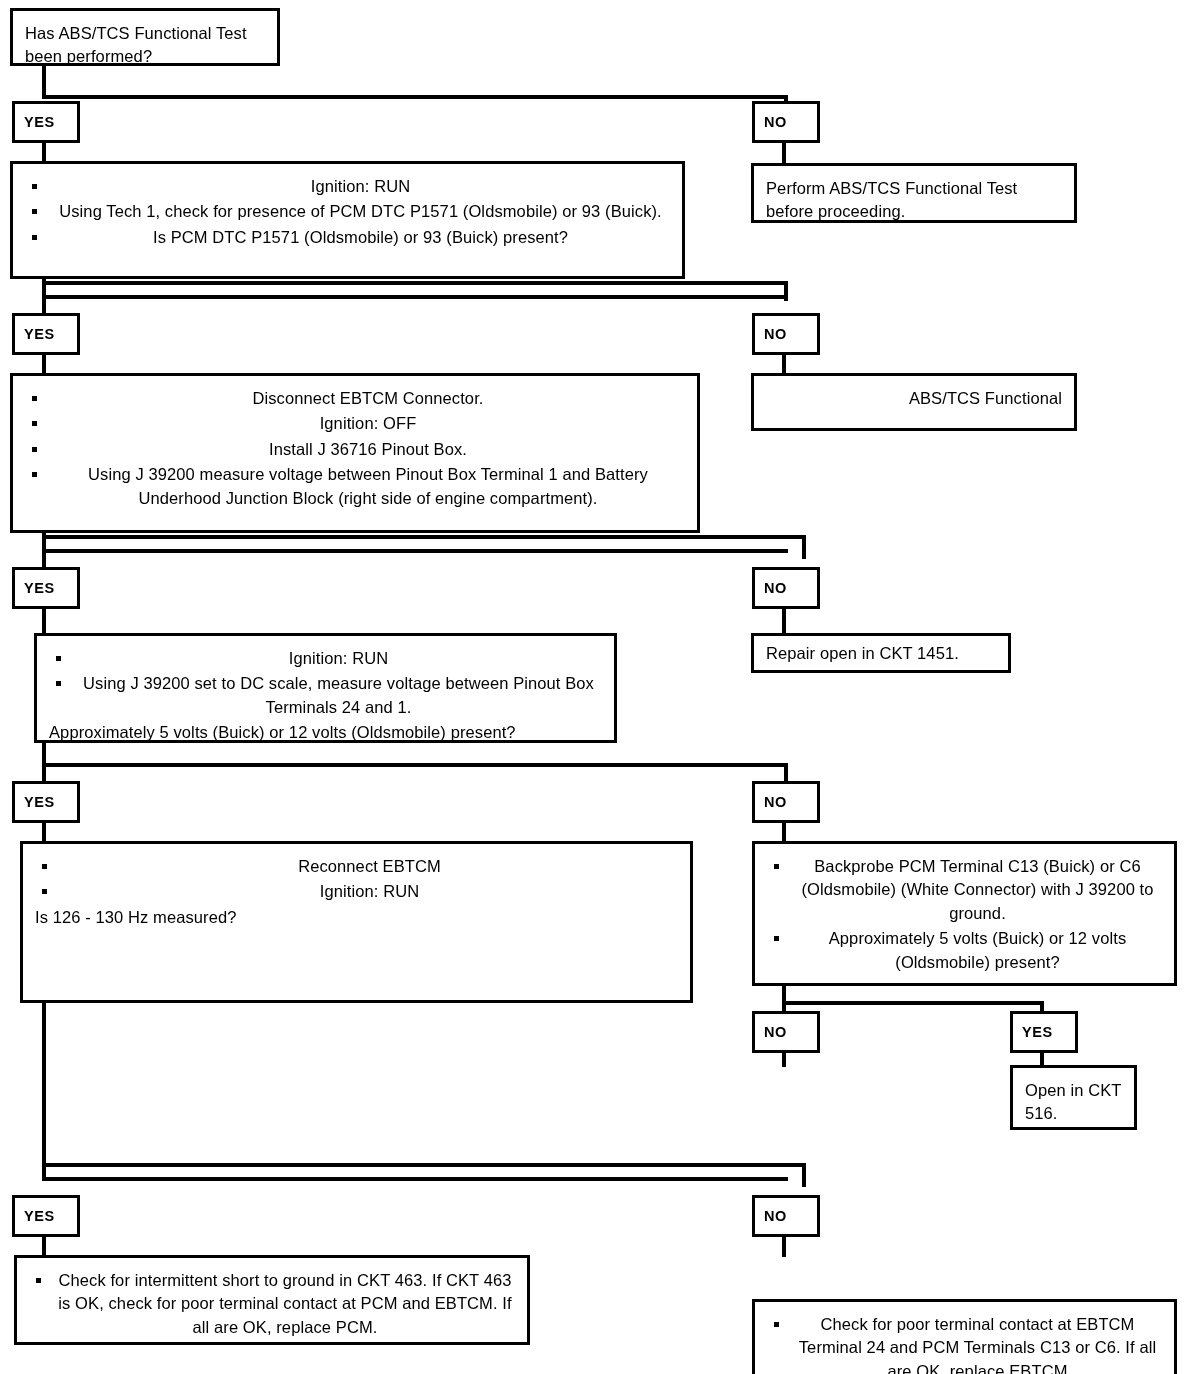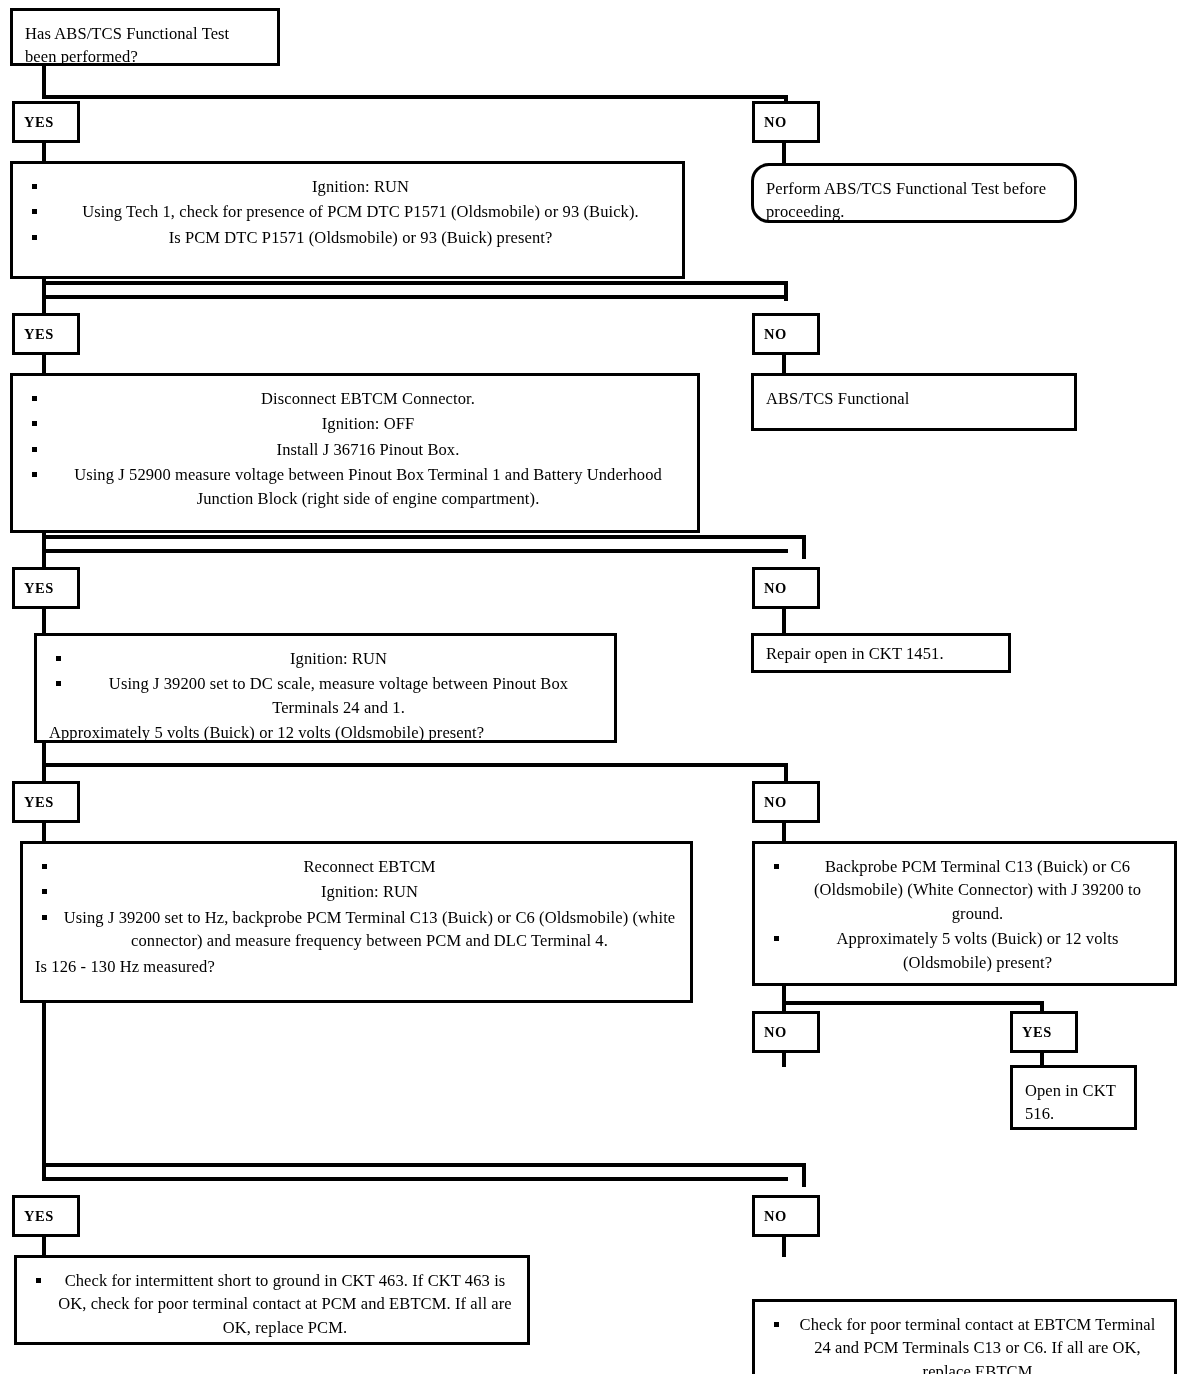--- a/index.html
+++ b/index.html
@@ -10,21 +10,20 @@
   body {
     font-family: "Liberation Sans", sans-serif;
     color: #000000;
   }
   #canvas {
     position: relative;
     width: 1184px;
     height: 1374px;
     background: #ffffff;
     overflow: hidden;
-    font-family: Liberation Serif, serif;
   }
   .box {
     position: absolute;
     box-sizing: border-box;
     border: 3px solid #000;
     background: #fff;
     font-size: 16.5px;
     line-height: 1.42;
     letter-spacing: 0.1px;
   }
@@ -61,21 +60,21 @@
     top: 9px;
     width: 5px;
     height: 5px;
     background: #000;
   }
   .tail {
     margin: 0;
     padding: 0;
   }
   .ctr {
-    text-align: left;
+    text-align: right;
   }
   .hline {
     position: absolute;
     background: #000;
     height: 4px;
   }
   .vline {
     position: absolute;
     background: #000;
     width: 4px;
@@ -109,21 +108,21 @@
   <div class="box" style="left:10px; top:161px; width:675px; height:118px;">
     <div class="inner">
       <ul class="bl">
         <li>Ignition:  RUN</li>
         <li>Using Tech 1, check for presence of PCM DTC P1571 (Oldsmobile) or 93 (Buick).</li>
         <li>Is PCM DTC P1571 (Oldsmobile) or 93 (Buick) present?</li>
       </ul>
     </div>
   </div>
 
-  <div class="box" style="left:751px; top:163px; width:326px; height:60px;border-radius:18px;">
+  <div class="box" style="left:751px; top:163px; width:326px; height:60px;">
     <div class="inner">
         <p class="tail">Perform ABS/TCS Functional Test before proceeding.</p>
       </div>
   </div>
 
   <div class="vline" style="left:42px; top:277px; height:38px;"></div>
   <div class="hline" style="left:42px; top:295px; width:746px;"></div>
   <div class="vline" style="left:784px; top:281px; height:20px;"></div>
   <div class="hline" style="left:42px; top:281px; width:746px;"></div>
 
@@ -136,21 +135,21 @@
 
   <div class="vline" style="left:42px; top:353px; height:22px;"></div>
   <div class="vline" style="left:782px; top:353px; height:22px;"></div>
 
   <div class="box" style="left:10px; top:373px; width:690px; height:160px;">
     <div class="inner">
       <ul class="bl">
         <li>Disconnect EBTCM Connector.</li>
         <li>Ignition:  OFF</li>
         <li>Install J 36716 Pinout Box.</li>
-        <li>Using J 52900 measure voltage between Pinout Box Terminal 1 and Battery Underhood Junction Block (right side of engine compartment).</li>
+        <li>Using J 39200 measure voltage between Pinout Box Terminal 1 and Battery Underhood Junction Block (right side of engine compartment).</li>
       </ul>
     </div>
   </div>
 
   <div class="box" style="left:751px; top:373px; width:326px; height:58px;">
     <div class="inner">
         <p class="tail ctr">ABS/TCS Functional</p>
       </div>
   </div>
 
@@ -197,21 +196,20 @@
   </div>
 
   <div class="vline" style="left:42px; top:821px; height:22px;"></div>
   <div class="vline" style="left:782px; top:821px; height:22px;"></div>
 
   <div class="box" style="left:20px; top:841px; width:673px; height:162px;">
     <div class="inner">
       <ul class="bl">
         <li>Reconnect EBTCM</li>
         <li>Ignition:  RUN</li>
-        <li>Using J 39200 set to Hz, backprobe PCM Terminal C13 (Buick) or C6 (Oldsmobile) (white connector) and measure frequency between PCM and DLC Terminal 4.</li>
       </ul>
       <p class="tail">Is 126 - 130 Hz measured?</p>
     </div>
   </div>
 
   <div class="box" style="left:752px; top:841px; width:425px; height:145px;">
     <div class="inner">
       <ul class="bl">
         <li>Backprobe PCM Terminal C13  (Buick) or C6 (Oldsmobile) (White Connector) with J 39200 to ground.</li>
         <li>Approximately 5 volts (Buick) or 12 volts (Oldsmobile) present?</li>

